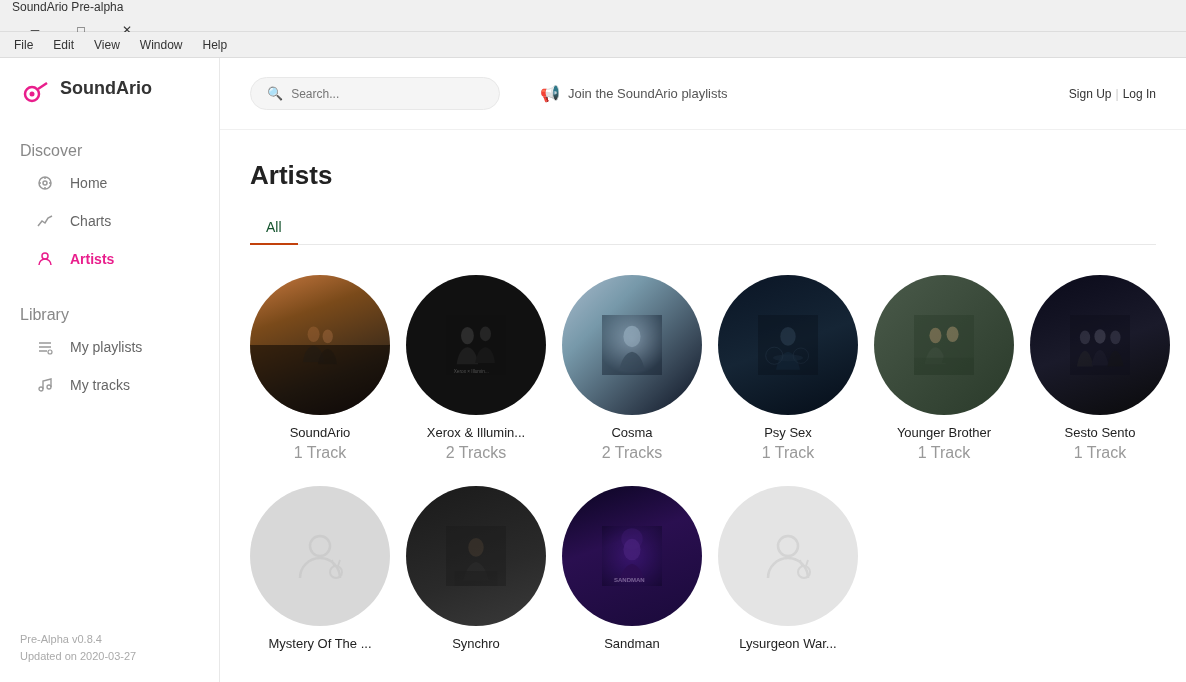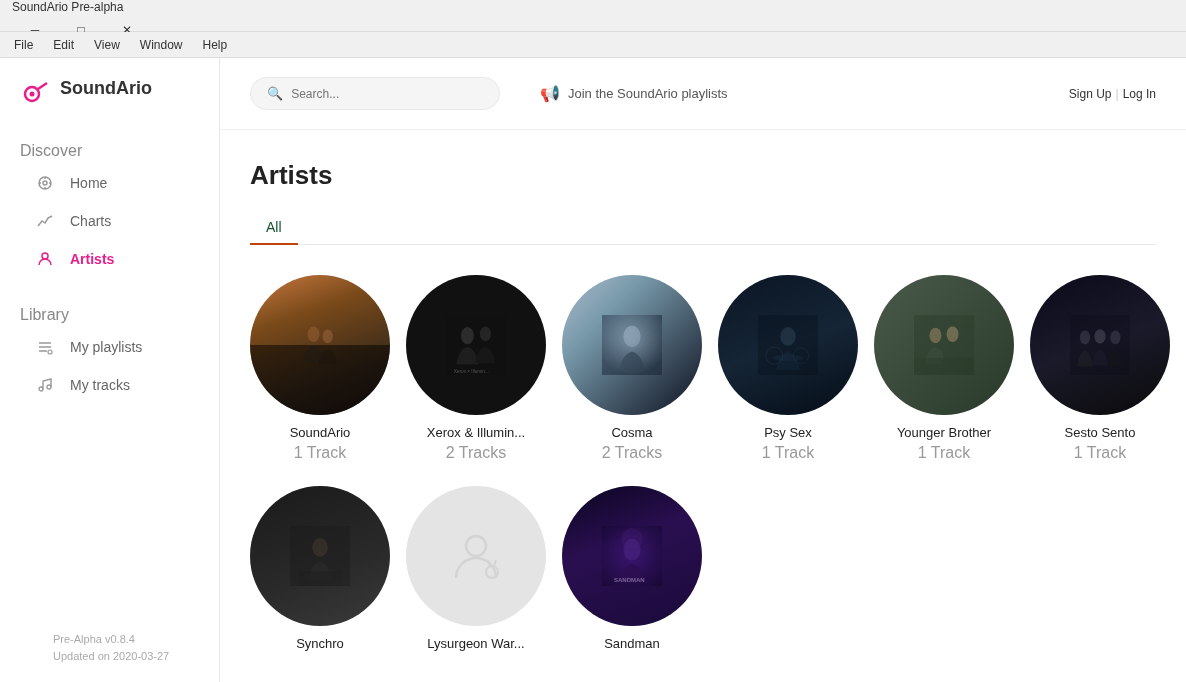--- a/index.html
+++ b/index.html
@@ -104,21 +104,20 @@
       align-items: center;
       justify-content: center;
       font-size: 14px;
     }
     .sidebar-footer {
       margin-top: auto;
       padding: 16px 20px;
       font-size: 11px;
       color: #aaa;
       line-height: 1.6;
-      margin-left: 33px;
     }
 
     
     .main-content {
       flex: 1;
       display: flex;
       flex-direction: column;
       overflow: hidden;
       background: #fff;
     }
@@ -516,68 +515,81 @@
               <path d="M50 118 Q56 84 70 81 Q84 84 90 118" fill="#1a1a2a"></path>
               <ellipse cx="106" cy="52" rx="12" ry="16" fill="#556" opacity="0.85"></ellipse>
               <path d="M87 120 Q93 86 106 83 Q119 86 125 120" fill="#111"></path>
             </svg>
           </div>
           <span class="artist-name">Sesto Sento</span>
           <span class="artist-tracks">1 Track</span>
         </div>
 
 
+        <div class="artist-card">
+          <div class="artist-avatar avatar-mystery">
+            <svg viewBox="0 0 60 60" fill="none" xmlns="http://www.w3.org/2000/svg" width="60" height="60">
+              <circle cx="30" cy="20" r="10" stroke="#bbb" stroke-width="2.5"></circle>
+              <path d="M10 52c0-11 9-20 20-20s20 9 20 20" stroke="#bbb" stroke-width="2.5"></path>
+              <circle cx="46" cy="46" r="6" stroke="#bbb" stroke-width="2"></circle>
+              <line x1="48" y1="40" x2="50" y2="34" stroke="#bbb" stroke-width="1.8"></line>
+              <line x1="44" y1="40" x2="42" y2="34" stroke="#bbb" stroke-width="1.8"></line>
+            </svg>
+          </div>
+          <span class="artist-name">Mystery Of The ...</span>
+          <span class="artist-tracks"></span>
+        </div>
 
         <div class="artist-card">
           <div class="artist-avatar synchro-art">
             <svg width="100" height="100" viewBox="0 0 140 140" xmlns="http://www.w3.org/2000/svg">
               <rect x="0" y="0" width="140" height="140" fill="#1a1a1a"></rect>
 
               <ellipse cx="70" cy="50" rx="18" ry="22" fill="#554433" opacity="0.85"></ellipse>
               <path d="M40 128 Q50 88 70 84 Q90 88 100 128" fill="#2a2a2a"></path>
 
               <rect x="20" y="105" width="100" height="35" fill="#111" opacity="0.6"></rect>
             </svg>
           </div>
           <span class="artist-name">Synchro</span>
+          <span class="artist-tracks"></span>
+        </div>
+
+        <div class="artist-card">
+          <div class="artist-avatar sandman-art">
+            <svg width="100" height="100" viewBox="0 0 140 140" xmlns="http://www.w3.org/2000/svg">
+              <defs>
+                <radialGradient id="sandmanGrad" cx="50%" cy="50%" r="70%">
+                  <stop offset="0%" stop-color="#5520a0"></stop>
+                  <stop offset="100%" stop-color="#0a0520"></stop>
+                </radialGradient>
+              </defs>
+              <rect x="0" y="0" width="140" height="140" fill="url(#sandmanGrad)"></rect>
+
+              <circle cx="70" cy="30" r="25" fill="#6630b0" opacity="0.4"></circle>
+              <ellipse cx="70" cy="55" rx="20" ry="25" fill="#7740c0" opacity="0.7"></ellipse>
+              <path d="M40 130 Q50 92 70 88 Q90 92 100 130" fill="#3a1060" opacity="0.9"></path>
+              <text x="28" y="130" fill="#eeddff" font-size="14" font-family="sans-serif" font-weight="bold">SANDMAN</text>
+            </svg>
+          </div>
+          <span class="artist-name">Sandman</span>
           <span class="artist-tracks"></span>
         </div>
 
         <div class="artist-card">
           <div class="artist-avatar avatar-lysurgeon">
             <svg viewBox="0 0 60 60" fill="none" xmlns="http://www.w3.org/2000/svg" width="60" height="60">
               <circle cx="30" cy="20" r="10" stroke="#bbb" stroke-width="2.5"></circle>
               <path d="M10 52c0-11 9-20 20-20s20 9 20 20" stroke="#bbb" stroke-width="2.5"></path>
               <circle cx="46" cy="46" r="6" stroke="#bbb" stroke-width="2"></circle>
               <line x1="48" y1="40" x2="50" y2="34" stroke="#bbb" stroke-width="1.8"></line>
               <line x1="44" y1="40" x2="42" y2="34" stroke="#bbb" stroke-width="1.8"></line>
             </svg>
           </div>
           <span class="artist-name">Lysurgeon War...</span>
           <span class="artist-tracks"></span>
         </div>
 
-        <div class="artist-card">
-          <div class="artist-avatar sandman-art">
-            <svg width="100" height="100" viewBox="0 0 140 140" xmlns="http://www.w3.org/2000/svg">
-              <defs>
-                <radialGradient id="sandmanGrad" cx="50%" cy="50%" r="70%">
-                  <stop offset="0%" stop-color="#5520a0"></stop>
-                  <stop offset="100%" stop-color="#0a0520"></stop>
-                </radialGradient>
-              </defs>
-              <rect x="0" y="0" width="140" height="140" fill="url(#sandmanGrad)"></rect>
-
-              <circle cx="70" cy="30" r="25" fill="#6630b0" opacity="0.4"></circle>
-              <ellipse cx="70" cy="55" rx="20" ry="25" fill="#7740c0" opacity="0.7"></ellipse>
-              <path d="M40 130 Q50 92 70 88 Q90 92 100 130" fill="#3a1060" opacity="0.9"></path>
-              <text x="28" y="130" fill="#eeddff" font-size="14" font-family="sans-serif" font-weight="bold">SANDMAN</text>
-            </svg>
-          </div>
-          <span class="artist-name">Sandman</span>
-          <span class="artist-tracks"></span>
-        </div>
-
 
       </div>
     </div>
   </div>
 </div>
 
 </body></html>

